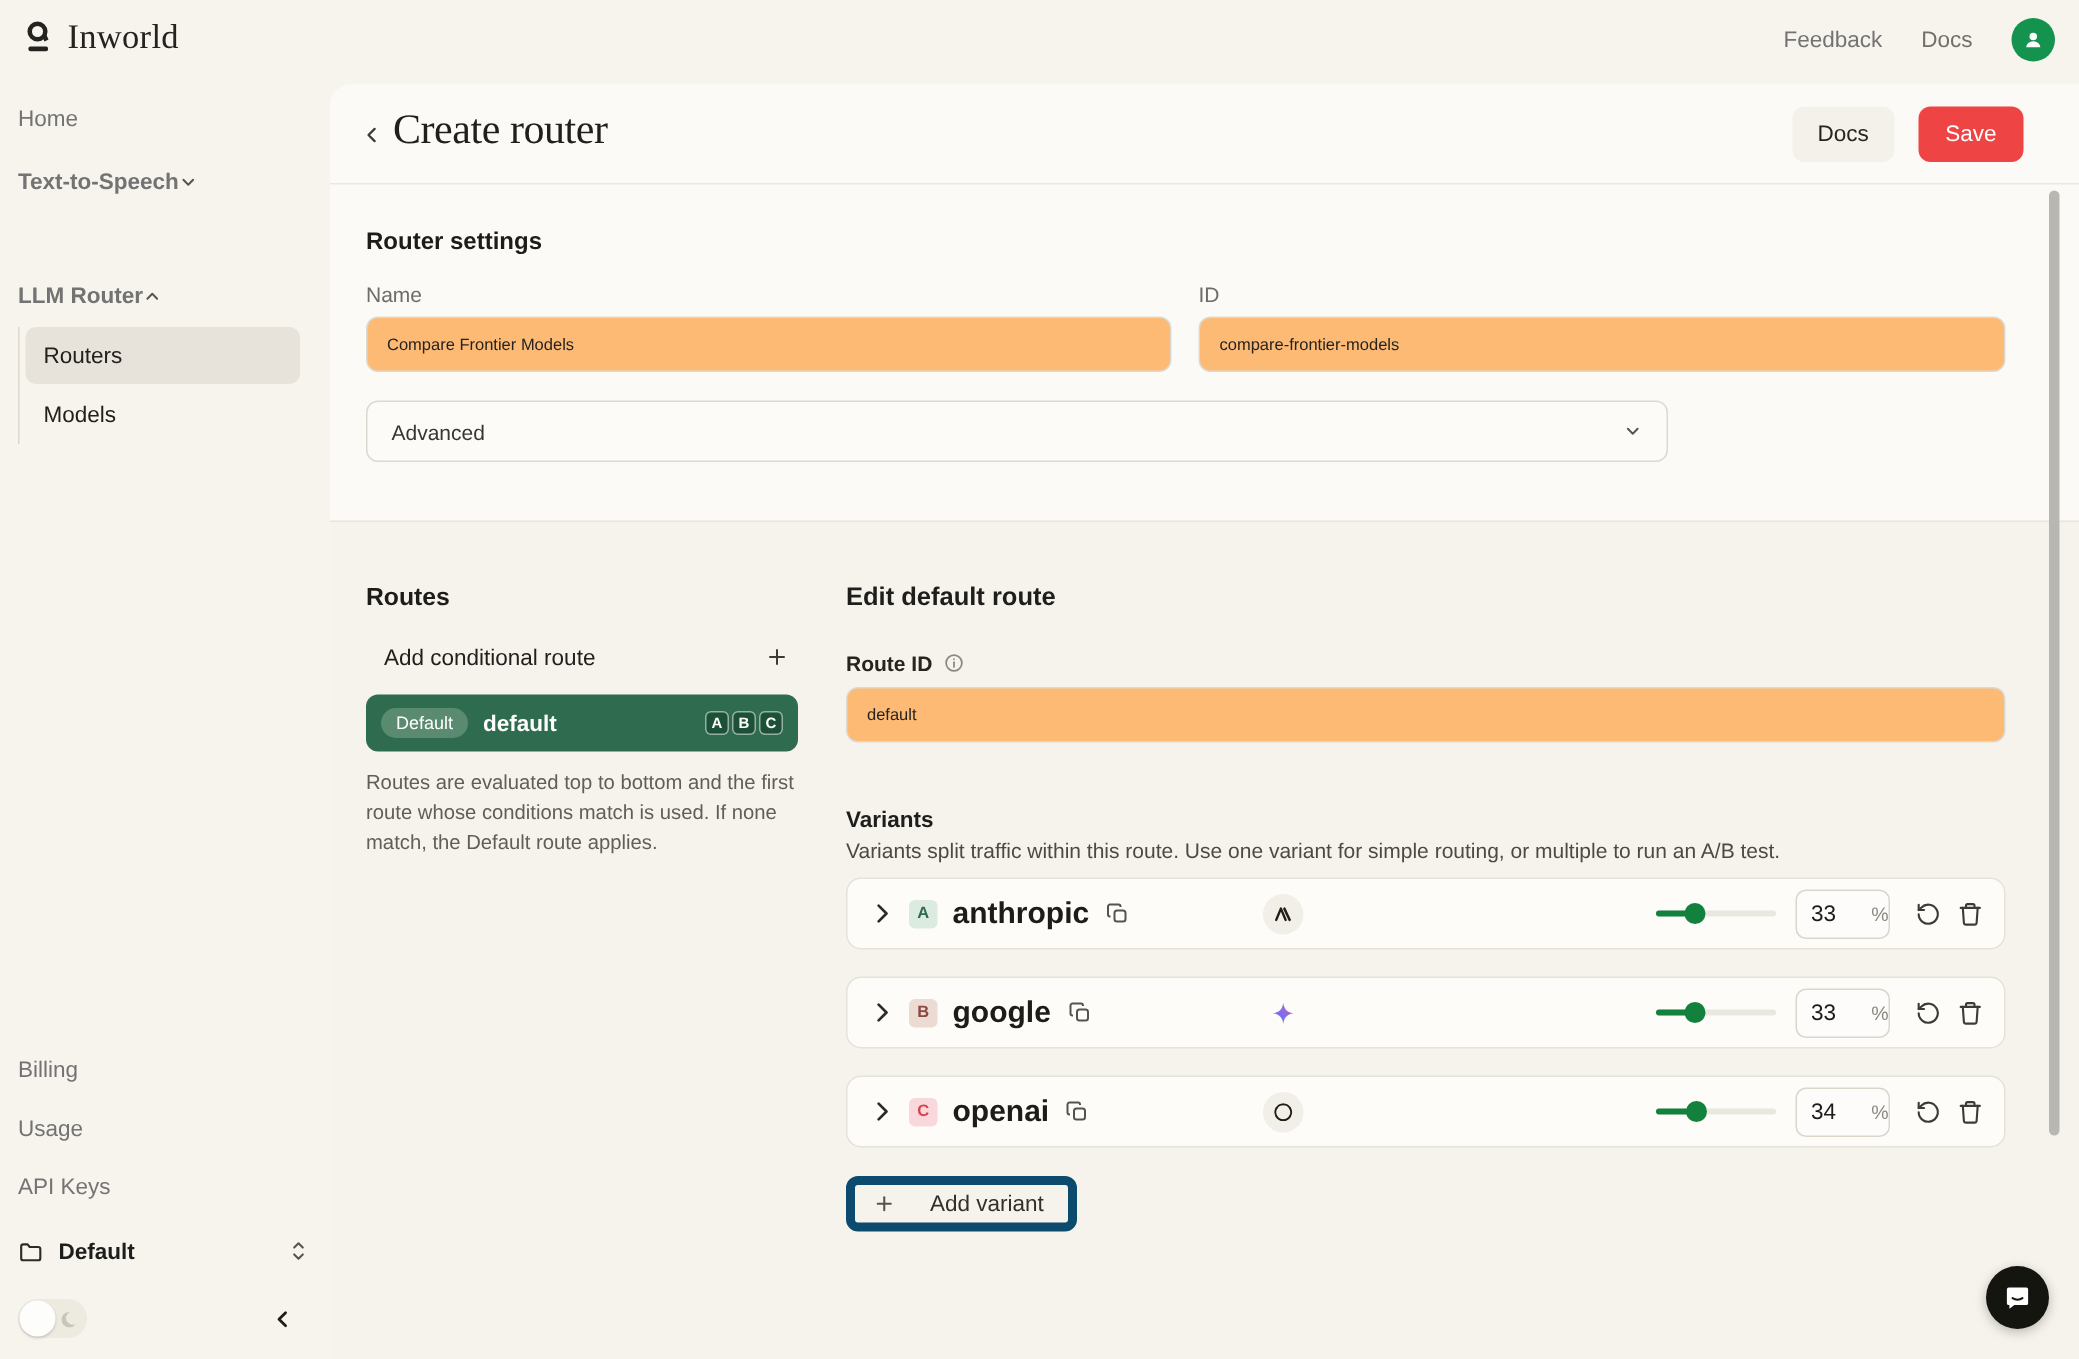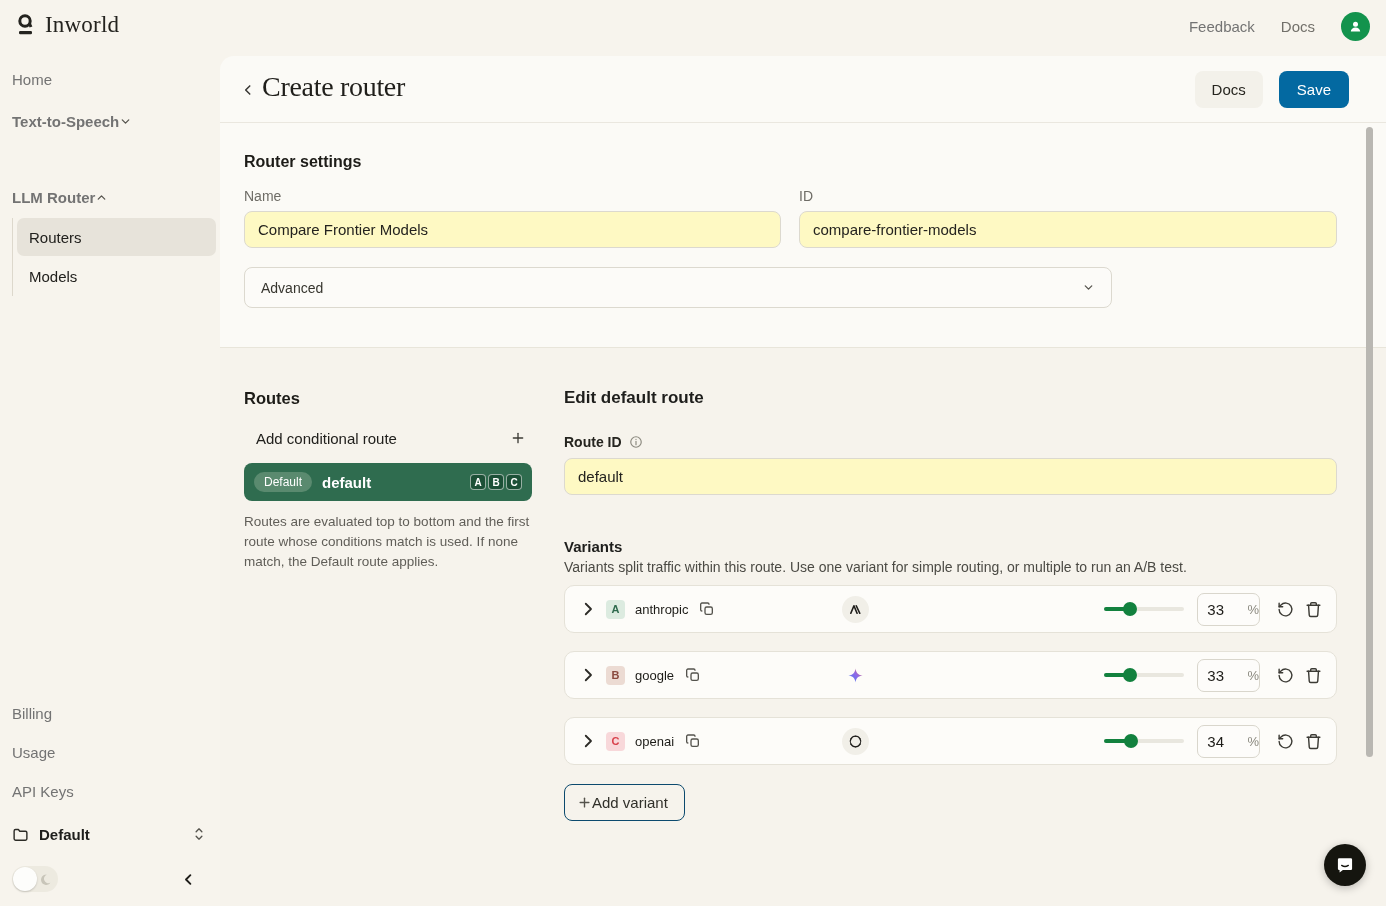--- a/index.html
+++ b/index.html
@@ -20,46 +20,46 @@
   .top-link.feedback { color:#737373; }
   .top-link.docs { color:#72706a; }
   .avatar { width:29px; height:29px; border-radius:50%; background:#13934d; display:flex; align-items:center; justify-content:center; }
 
   
   .sidebar { position:absolute; top:52px; left:0; width:220px; bottom:0; }
   .nav-item { position:absolute; left:0; width:220px; height:26px; display:flex; align-items:center;
               padding:0 16px 0 12px; font-size:15px; color:#737373; cursor:pointer; justify-content:flex-start; }
   .nav-item.semibold { font-weight:700; }
   .sub-wrap { position:absolute; left:12px; top:166px; width:204px; border-left:1px solid #ddd8cc; padding-left:4px; }
-  .sub-item { width:199px; height:38px; display:flex; align-items:center; padding-left:12px;
+  .sub-item { width:183px; height:38px; display:flex; align-items:center; padding-left:12px;
               font-size:15px; color:#21201d; border-radius:7px; cursor:pointer; margin-bottom:1px; }
   .sub-item.active { background:#e7e3da; }
   .ws-row { position:absolute; left:0; width:220px; top:766px; height:32px; display:flex; align-items:center;
             padding:0 14px 0 12px; cursor:pointer; }
   .ws-label { font-size:15px; font-weight:700; margin-left:10px; flex:1; }
   .toggle-row { position:absolute; left:12px; right:24px; top:810px; height:34px; display:flex; align-items:center; justify-content:space-between; }
   .toggle { width:46px; height:26px; background:#edeae0; border-radius:13px; position:relative; cursor:pointer; }
   .toggle-knob { position:absolute; left:1px; top:1px; width:24px; height:24px; background:#fdfdfb; border-radius:50%;
                  box-shadow:0 1px 2px rgba(0,0,0,.18); }
 
   
   .content { position:absolute; left:220px; top:56px; right:0; bottom:0; background:#fbfaf6;
              border-top-left-radius:14px; overflow:hidden; }
   .content-header { position:absolute; top:0; left:0; right:0; height:67px; border-bottom:1px solid #eae7df; }
   .back-btn { position:absolute; left:16px; top:22px; width:24px; height:24px; display:flex; align-items:center; justify-content:center; cursor:pointer; color:#3b3a36; }
   .page-title { position:absolute; left:42px; top:15px; font-family:"Liberation Serif", serif; font-size:28px; color:#201f1b; letter-spacing:-.3px; }
   .header-actions { position:absolute; right:37px; top:15px; display:flex; gap:16px; }
   .btn { height:37px; border-radius:8px; font-size:15px; display:flex; align-items:center; justify-content:center; cursor:pointer; border:none; font-family:inherit; }
   .btn-ghost { background:#f3f1ea; color:#26251f; padding:0 17px; }
-  .btn-save { background:#0369a1; color:#ffffff; padding:0 18px; }
+  .btn-save { background:#ef4444; color:#ffffff; padding:0 18px; }
 
   .sec-heading { font-size:16px; font-weight:700; color:#1d1c18; }
   .field-label { font-size:14px; color:#6e6c66; }
-  .text-input { background:#fef9c3; border:1px solid #dcd9cf; border-radius:8px; height:37px; width:100%;
-                padding:0 13px; font-size:15px; color:#24231f; font-family:inherit; outline:none; }
+  .text-input { background:#fdba74; border:1px solid #dcd9cf; border-radius:8px; height:37px; width:100%;
+                padding:0 13px; font-size:11px; color:#24231f; font-family:inherit; outline:none; }
 
   .rs-heading { position:absolute; left:24px; top:97px; }
   .name-label { position:absolute; left:24px; top:132px; }
   .name-input-wrap { position:absolute; left:24px; top:155px; width:537px; }
   .id-label { position:absolute; left:579px; top:132px; }
   .id-input-wrap { position:absolute; left:579px; top:155px; width:538px; }
   .advanced { position:absolute; left:24px; top:211px; width:868px; height:41px; border:1px solid #dcd9cf;
               border-radius:8px; background:#fcfbf8; display:flex; align-items:center; justify-content:space-between;
               padding:0 16px; cursor:pointer; }
   .advanced-label { font-size:14px; color:#37362f; }
@@ -88,39 +88,39 @@
   .variants-desc { position:absolute; left:344px; top:211px; font-size:14px; color:#4b4a44; }
 
   .variant-row { position:absolute; left:344px; width:773px; height:48px; background:#fdfcf9; border:1px solid #e5e2d8;
                  border-radius:10px; display:flex; align-items:center; padding:0 14px; }
   .v-chevron { width:18px; height:18px; color:#2c2b27; cursor:pointer; flex:none; }
   .v-badge { width:19px; height:19px; border-radius:4px; font-size:11px; font-weight:700; display:flex;
              align-items:center; justify-content:center; margin:0 10px 0 9px; flex:none; }
   .v-badge.a { background:#dcebe0; color:#2e6a4d; }
   .v-badge.b { background:#ecdbd3; color:#8a4a3f; }
   .v-badge.c { background:#f8d8da; color:#d8414b; }
-  .v-name { font-size:13px; font-weight:400; color:#1d1c18; }
+  .v-name { font-size:20px; font-weight:700; color:#1d1c18; }
   .v-copy { margin-left:11px; color:#54534d; cursor:pointer; }
   .provider-circle { position:absolute; left:277px; width:27px; height:27px; border-radius:50%; background:#f1efe8;
                      display:flex; align-items:center; justify-content:center; }
   .v-right { margin-left:auto; display:flex; align-items:center; }
   .slider { position:relative; width:80px; height:14px; cursor:pointer; }
   .slider-track { position:absolute; left:0; right:0; top:5px; height:4px; background:#e9e7df; border-radius:2px; }
   .slider-fill { position:absolute; left:0; top:5px; height:4px; background:#12813e; border-radius:2px; }
   .slider-thumb { position:absolute; top:0; width:14px; height:14px; background:#12813e; border-radius:50%; margin-left:-7px; }
   .pct-box { width:63px; height:33px; border:1px solid #d9d6cc; border-radius:7px; background:#fdfcfa;
              display:flex; align-items:center; justify-content:space-between; margin-left:13px; }
   .pct-input { width:26px; border:none; background:transparent; font-size:15px; color:#1d1c18; text-align:right; font-family:inherit; outline:none; }
   .pct-sym { font-size:13px; color:#8b897f; margin-left:4px; }
   .icon-btn { background:none; border:none; cursor:pointer; color:#3c3b35; padding:0; }
   .reset-btn { margin-left:17px; }
   .trash-btn { margin-left:11px; }
 
-  .add-variant { position:absolute; left:344px; top:436px; height:37px; padding:0 16px 0 12px; border:1px solid #0c4a6e;
-                 border-radius:8px; background:transparent; display:flex; align-items:center; gap:0; font-size:15px;
+  .add-variant { position:absolute; left:344px; top:436px; height:37px; padding:0 16px 0 12px; border:6px solid #0c4a6e;
+                 border-radius:8px; background:transparent; display:flex; align-items:center; gap:23px; font-size:15px;
                  color:#31302a; cursor:pointer; font-family:inherit; }
 
   .scrollbar { position:absolute; right:13px; top:71px; width:7px; height:630px; background:#b9b7b2; border-radius:4px; }
 
   .chat-fab { position:absolute; left:1324px; top:844px; width:42px; height:42px; border-radius:50%; background:#15150f;
               display:flex; align-items:center; justify-content:center; cursor:pointer; box-shadow:0 2px 8px rgba(0,0,0,.25); }
 </style>
 </head>
 <body>
 

